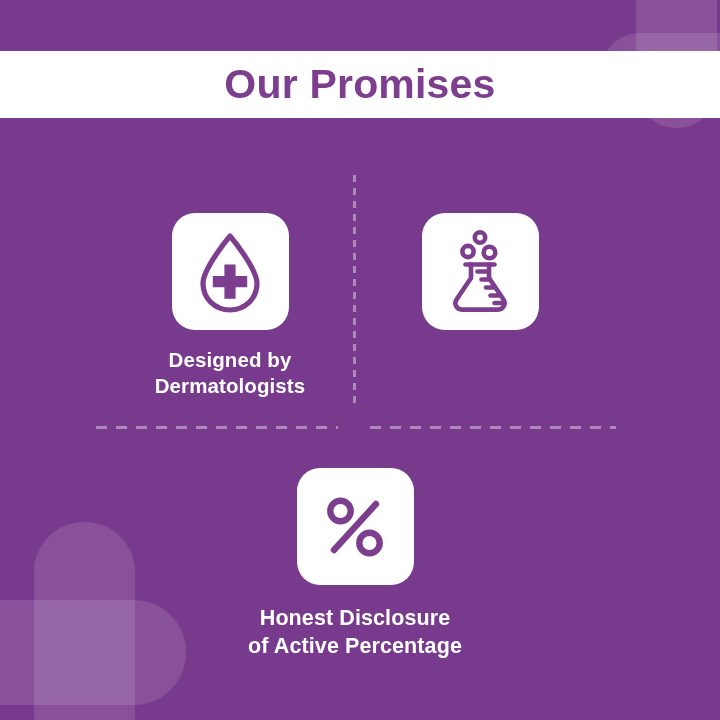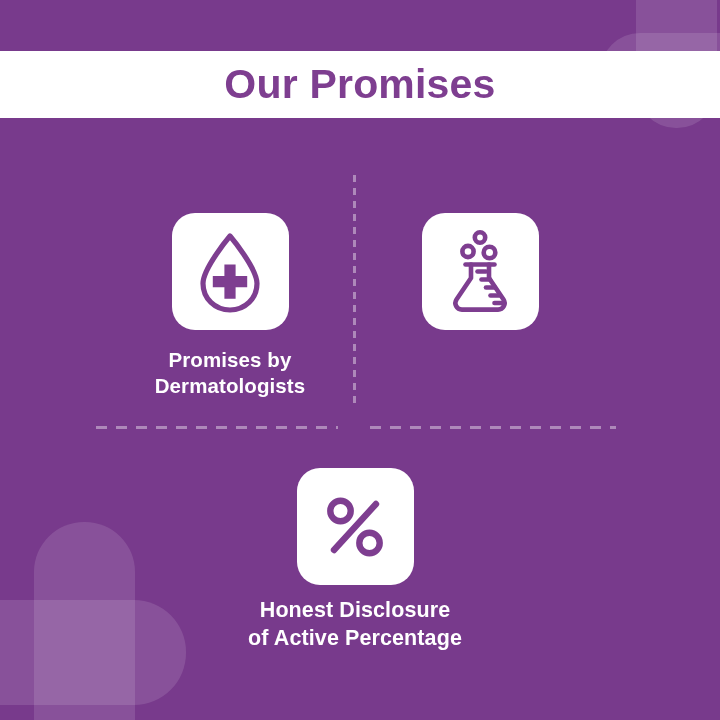--- a/index.html
+++ b/index.html
@@ -147,21 +147,21 @@
     margin-top: 17px;
     color: #ffffff;
     font-size: 20.5px;
     font-weight: bold;
     line-height: 1.28;
     text-align: center;
     letter-spacing: 0.1px;
     white-space: pre-line;
   }
   #promise-2 .promise-label {
-    margin-top: 12px;
+    margin-top: 20px;
     font-size: 21.5px;
   }
 </style>
 </head>
 <body>
 
 <div id="page">
 
   <div class="cross" id="cross-top">
     <div class="bar bar-v"></div>
@@ -181,21 +181,21 @@
   <div class="divider-horizontal" id="divider-h-left"></div>
   <div class="divider-horizontal" id="divider-h-right"></div>
 
   <div class="promise" id="promise-0">
     <div class="icon-card">
       <svg width="86" height="86" viewBox="0 0 86 86">
         <path d="M43 7 C43 7 70 39 70 54.5 C70 69.6 57.9 81 43 81 C28.1 81 16 69.6 16 54.5 C16 39 43 7 43 7 Z" fill="none" stroke="#7e3e90" stroke-width="5.2" stroke-linejoin="round"></path>
         <path d="M37.4 35.4 h11.2 v11.6 h11.6 v11.2 h-11.6 v11.6 h-11.2 v-11.6 h-11.6 v-11.2 h11.6 z" fill="#7e3e90"></path>
       </svg>
     </div>
-    <div class="promise-label">Promises by
+    <div class="promise-label">Designed by
 Dermatologists</div>
   </div>
 
   <div class="promise" id="promise-1">
     <div class="icon-card">
       <svg width="86" height="86" viewBox="0 0 86 86">
         <g fill="none" stroke="#7e3e90" stroke-width="4.6" stroke-linecap="round" stroke-linejoin="round">
           <circle cx="43" cy="8.5" r="5.2"></circle>
           <circle cx="31" cy="22.5" r="5.6"></circle>
           <circle cx="52.5" cy="23.5" r="5.8"></circle>

